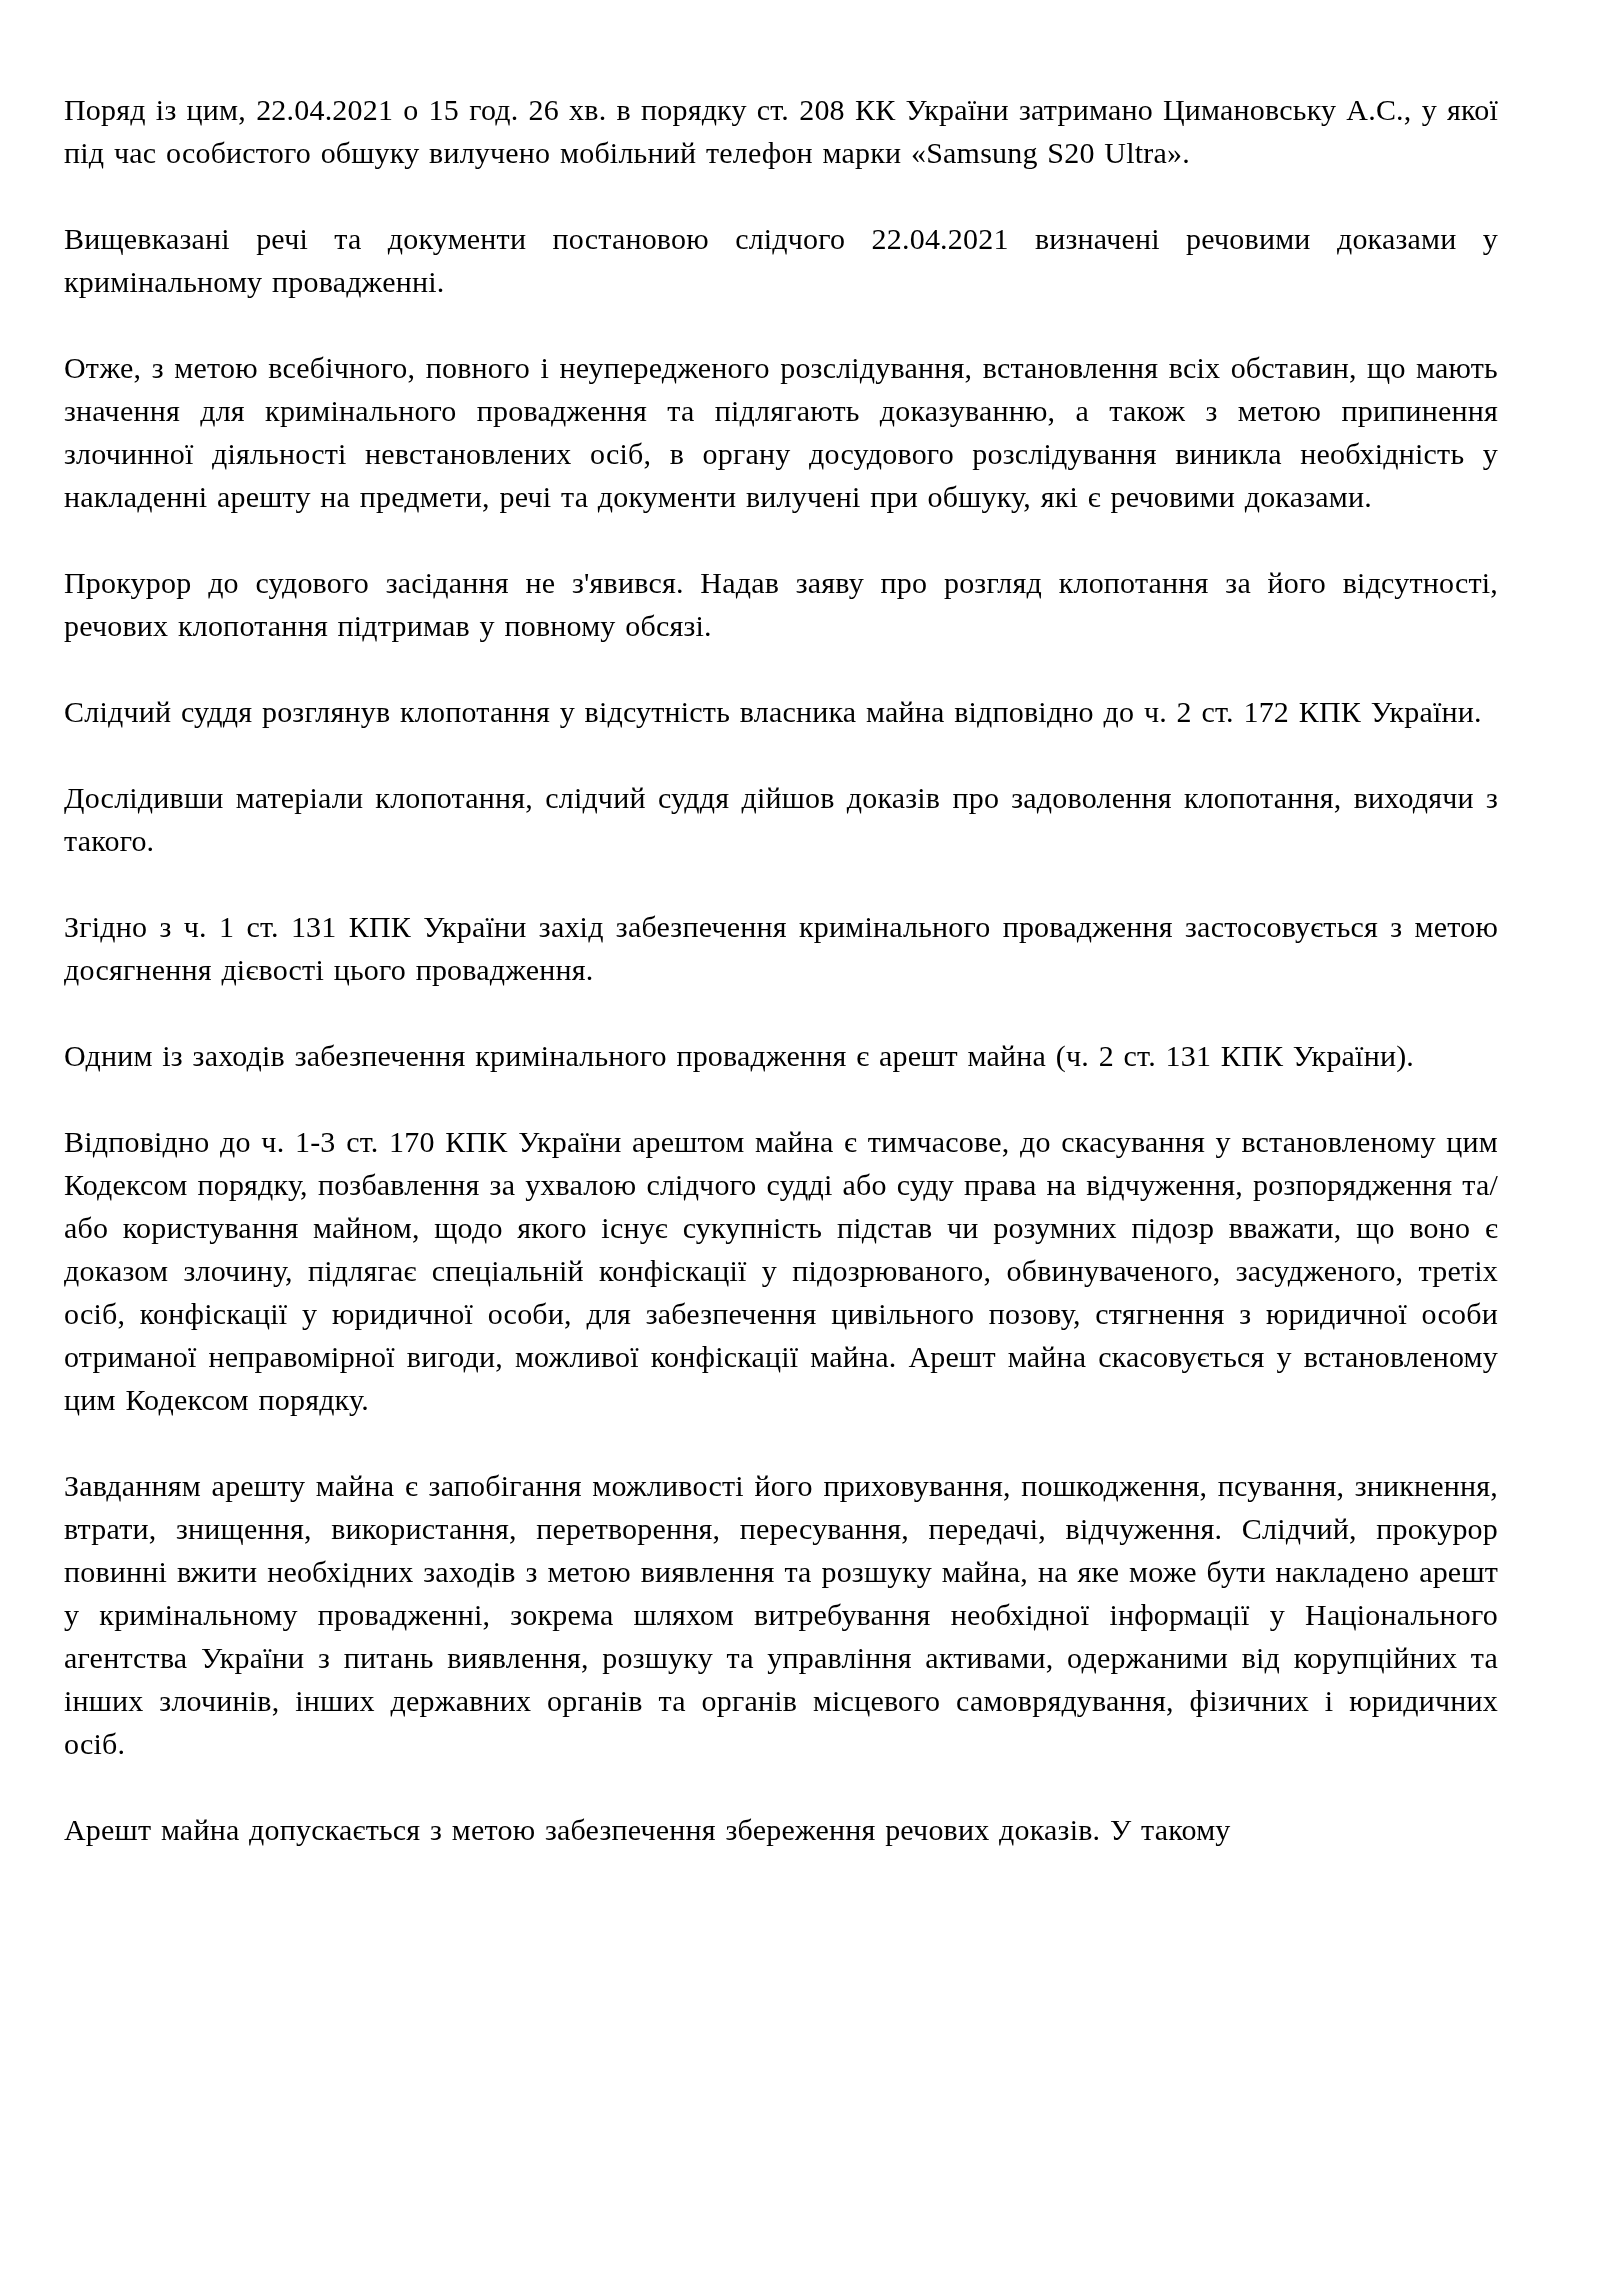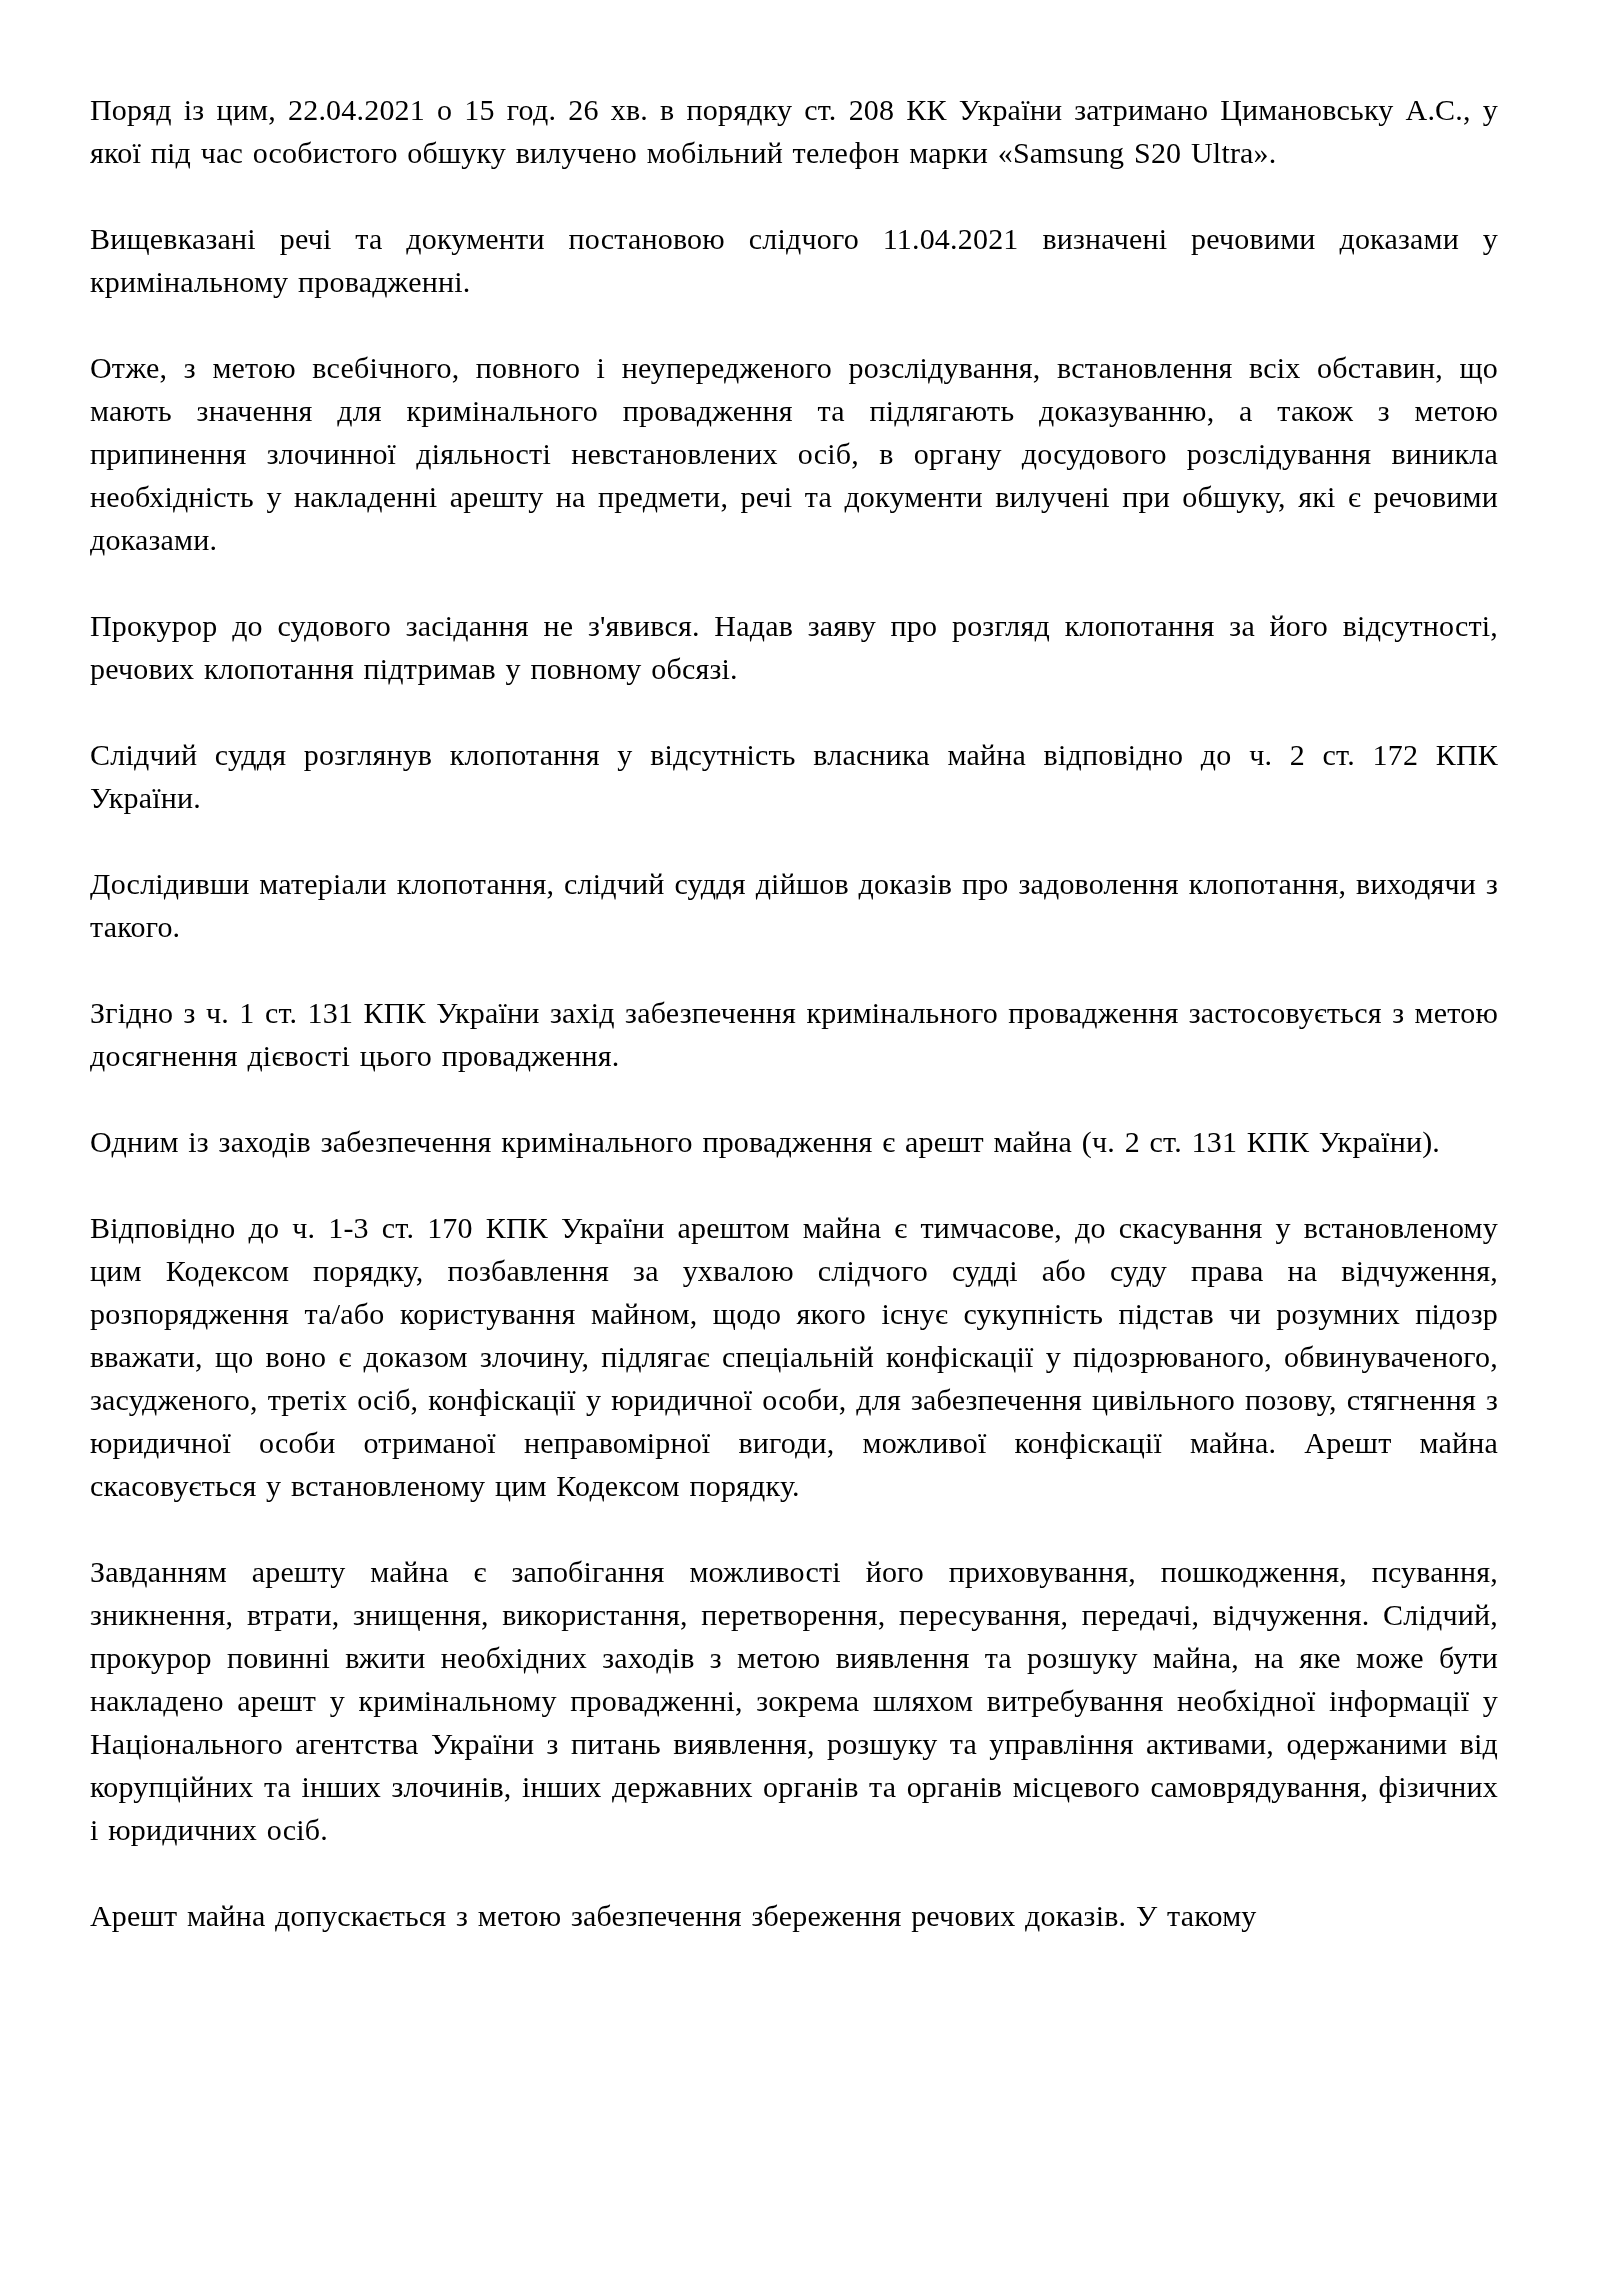--- a/index.html
+++ b/index.html
@@ -6,21 +6,21 @@
     margin: 0;
     padding: 0;
     background: #ffffff;
   }
   .page {
     position: relative;
     width: 1621px;
     height: 1966px;
     background: #ffffff;
     box-sizing: border-box;
-    padding: 88px 123px 0 90px;
+    padding: 88px 123px 0 64px;
     overflow: hidden;
     font-family: "Liberation Serif", "DejaVu Serif", serif;
     color: #000000;
   }
   .doc-paragraph {
     margin: 0 0 43px 0;
     font-size: 30px;
     line-height: 43px;
     text-align: justify;
     text-justify: inter-word;
@@ -29,21 +29,21 @@
   }
   .doc-paragraph:last-child {
     margin-bottom: 0;
   }
 </style>
 </head>
 <body>
 
 <div class="page">
   <p class="doc-paragraph">Поряд із цим, 22.04.2021 о 15 год. 26 хв. в порядку ст. 208 КК України затримано Цимановську А.С., у якої під час особистого обшуку вилучено мобільний телефон марки «Samsung S20 Ultra».</p>
-  <p class="doc-paragraph">Вищевказані речі та документи постановою слідчого 11.04.2021 визначені речовими доказами у кримінальному провадженні.</p>
+  <p class="doc-paragraph">Вищевказані речі та документи постановою слідчого 22.04.2021 визначені речовими доказами у кримінальному провадженні.</p>
   <p class="doc-paragraph">Отже, з метою всебічного, повного і неупередженого розслідування, встановлення всіх обставин, що мають значення для кримінального провадження та підлягають доказуванню, а також з метою припинення злочинної діяльності невстановлених осіб, в органу досудового розслідування виникла необхідність у накладенні арешту на предмети, речі та документи вилучені при обшуку, які є речовими доказами.</p>
   <p class="doc-paragraph">Прокурор до судового засідання не з'явився. Надав заяву про розгляд клопотання за його відсутності, речових клопотання підтримав у повному обсязі.</p>
   <p class="doc-paragraph">Слідчий суддя розглянув клопотання у відсутність власника майна відповідно до ч. 2 ст. 172 КПК України.</p>
   <p class="doc-paragraph">Дослідивши матеріали клопотання, слідчий суддя дійшов доказів про задоволення клопотання, виходячи з такого.</p>
   <p class="doc-paragraph">Згідно з ч. 1 ст. 131 КПК України захід забезпечення кримінального провадження застосовується з метою досягнення дієвості цього провадження.</p>
   <p class="doc-paragraph">Одним із заходів забезпечення кримінального провадження є арешт майна (ч. 2 ст. 131 КПК України).</p>
   <p class="doc-paragraph">Відповідно до ч. 1-3 ст. 170 КПК України арештом майна є тимчасове, до скасування у встановленому цим Кодексом порядку, позбавлення за ухвалою слідчого судді або суду права на відчуження, розпорядження та/або користування майном, щодо якого існує сукупність підстав чи розумних підозр вважати, що воно є доказом злочину, підлягає спеціальній конфіскації у підозрюваного, обвинуваченого, засудженого, третіх осіб, конфіскації у юридичної особи, для забезпечення цивільного позову, стягнення з юридичної особи отриманої неправомірної вигоди, можливої конфіскації майна. Арешт майна скасовується у встановленому цим Кодексом порядку.</p>
   <p class="doc-paragraph">Завданням арешту майна є запобігання можливості його приховування, пошкодження, псування, зникнення, втрати, знищення, використання, перетворення, пересування, передачі, відчуження. Слідчий, прокурор повинні вжити необхідних заходів з метою виявлення та розшуку майна, на яке може бути накладено арешт у кримінальному провадженні, зокрема шляхом витребування необхідної інформації у Національного агентства України з питань виявлення, розшуку та управління активами, одержаними від корупційних та інших злочинів, інших державних органів та органів місцевого самоврядування, фізичних і юридичних осіб.</p>
   <p class="doc-paragraph">Арешт майна допускається з метою забезпечення збереження речових доказів. У такому</p>
 </div>

